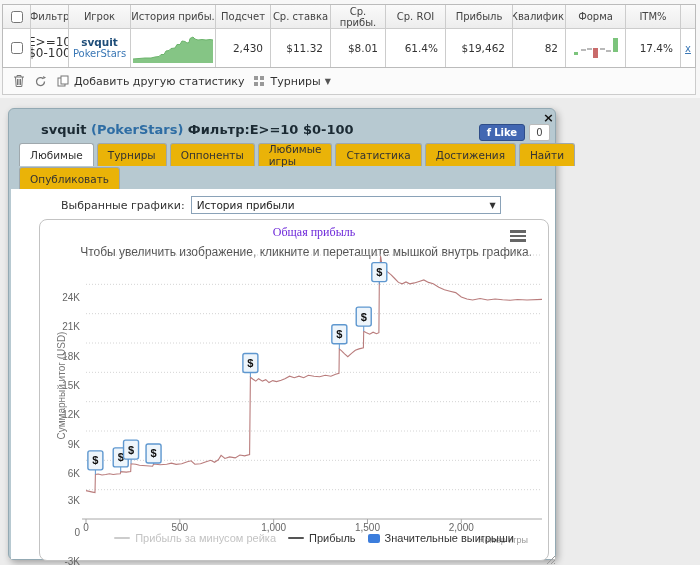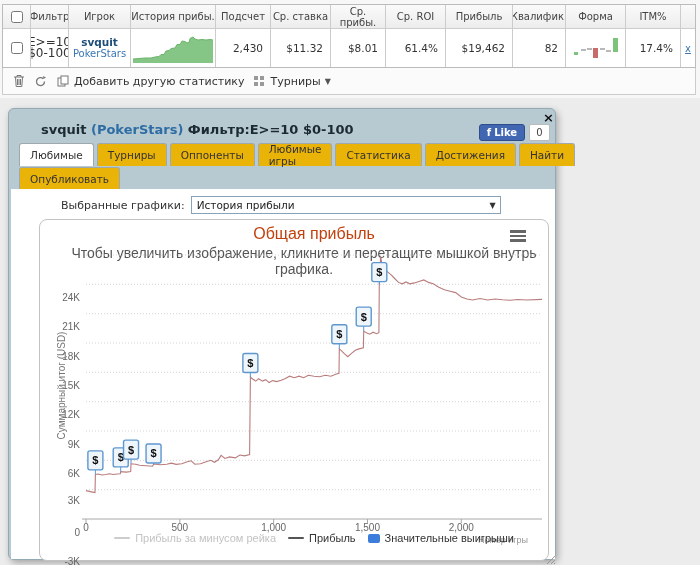--- a/index.html
+++ b/index.html
@@ -68,23 +68,23 @@
   #select-row { position:absolute; left:50px; top:7px; font-size:11px; color:#333; display:flex; align-items:center; }
   #chart-select { margin-left:6px; width:310px; height:18px; border:1px solid #8aa2b8; background:#fff;
                   font-size:10.5px; color:#222; display:flex; align-items:center; justify-content:space-between;
                   padding:0 4px 0 5px; cursor:pointer; }
   #chart-select .arrow { font-size:8px; color:#333; }
 
   
   #chart-box { position:absolute; left:28px; top:30px; width:510px; height:342px; background:#fff;
                border:1px solid #c3c3c3; border-radius:8px; font-family:"Liberation Sans", sans-serif; }
   #chart-title { position:absolute; left:46px; top:5px; width:456px; text-align:center;
-                 font-size:16px; color:#c2410c; }
-  #chart-subtitle { position:absolute; left:24px; top:25px; width:480px; text-align:center;
-                    font-size:14px; color:#555; }
+                 font-size:12px; color:#6d28d9;font-family:Liberation Serif, serif; }
+  #chart-subtitle { position:absolute; left:12px; top:25px; width:480px; text-align:right;
+                    font-size:12px; color:#555; }
   #burger { position:absolute; right:22px; top:10px; width:16px; height:13px; cursor:pointer; }
   #burger div { height:2.5px; background:#666; margin-bottom:2.2px; }
   #plot-svg { position:absolute; left:0; top:0; }
   .ylab { position:absolute; width:38px; text-align:right; font-size:10px; color:#666;margin-top:43px; }
   .xlab { position:absolute; width:50px; text-align:center; font-size:10px; color:#666; }
   #ytitle { position:absolute; left:-34px; top:160px; width:110px; text-align:center; font-size:10px; color:#777;
             transform:rotate(-90deg); }
   #legend { position:absolute; left:46px; top:312px; width:456px; display:flex; justify-content:center;
             gap:12px; font-size:11px; color:#333; }
   .leg-item { display:flex; align-items:center; gap:5px; cursor:pointer; }

